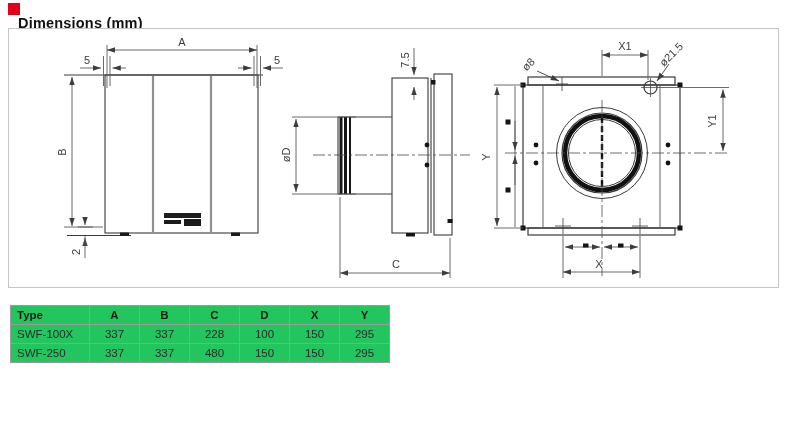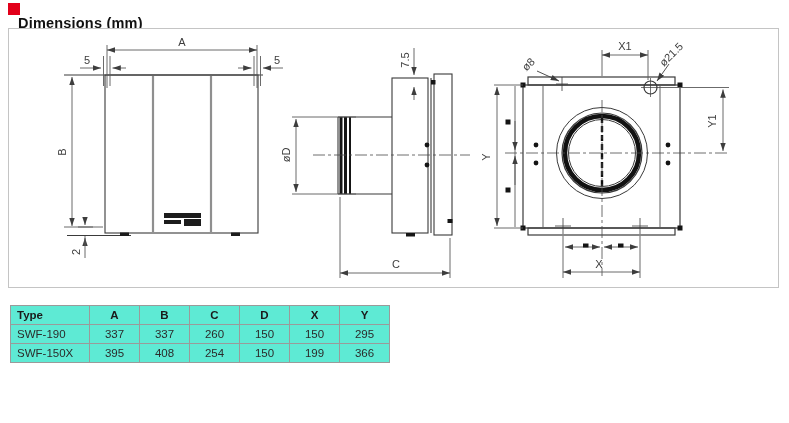--- a/index.html
+++ b/index.html
@@ -17,21 +17,21 @@
   
   .frame{position:absolute;left:8px;top:28px;width:769px;height:258px;
          border:1px solid #c4c4c4;background:#fff;}
   .frame svg{display:block;}
   svg text{font-family:"Liberation Sans",sans-serif;font-size:11px;fill:#3d3d3d;}
   
   table.spec{position:absolute;left:10px;top:305px;border-collapse:collapse;
              font-size:11.5px;color:#2b2b2b;table-layout:fixed;}
   table.spec th, table.spec td{
       border:1px solid #9a9a9a;height:18px;padding:0 4px;
-      text-align:center;vertical-align:middle;background:#5eead4;}
+      text-align:center;vertical-align:middle;background:#22c55e;}
   table.spec th{font-weight:bold;color:#1a1a1a;}
   table.spec th.type, table.spec td.type{text-align:left;padding-left:6px;width:68px;}
   table.spec th.num, table.spec td.num{width:41px;}
 </style>
 </head>
 <body>
 
 <div class="hdr">
   <div class="sq"></div>
   <div class="ttl">Dimensions (mm)</div>
@@ -232,31 +232,31 @@
         <th class="num">A</th>
         <th class="num">B</th>
         <th class="num">C</th>
         <th class="num">D</th>
         <th class="num">X</th>
         <th class="num">Y</th>
       </tr>
     </thead>
   <tbody>
       <tr>
-        <td class="type">SWF-190</td>
-        <td class="num">337</td>
-        <td class="num">337</td>
-        <td class="num">260</td>
+        <td class="type">SWF-100X</td>
+        <td class="num">337</td>
+        <td class="num">337</td>
+        <td class="num">228</td>
+        <td class="num">100</td>
+        <td class="num">150</td>
+        <td class="num">295</td>
+      </tr>
+      <tr>
+        <td class="type">SWF-250</td>
+        <td class="num">337</td>
+        <td class="num">337</td>
+        <td class="num">480</td>
         <td class="num">150</td>
         <td class="num">150</td>
         <td class="num">295</td>
       </tr>
-      <tr>
-        <td class="type">SWF-150X</td>
-        <td class="num">395</td>
-        <td class="num">408</td>
-        <td class="num">254</td>
-        <td class="num">150</td>
-        <td class="num">199</td>
-        <td class="num">366</td>
-      </tr>
     </tbody>
 </table>
 
 </body></html>

